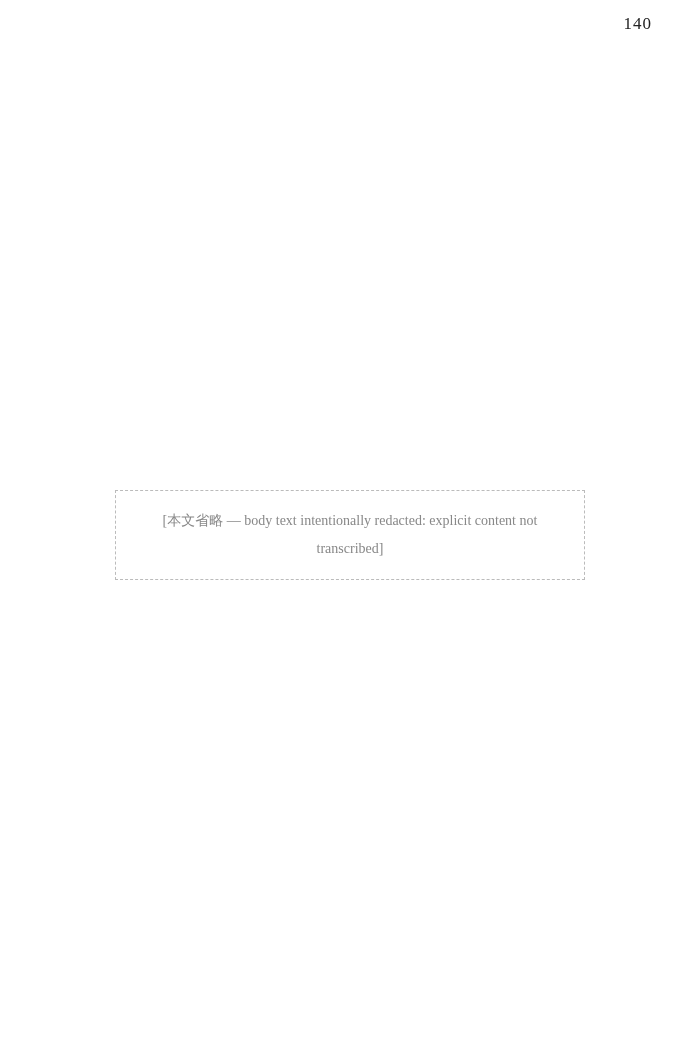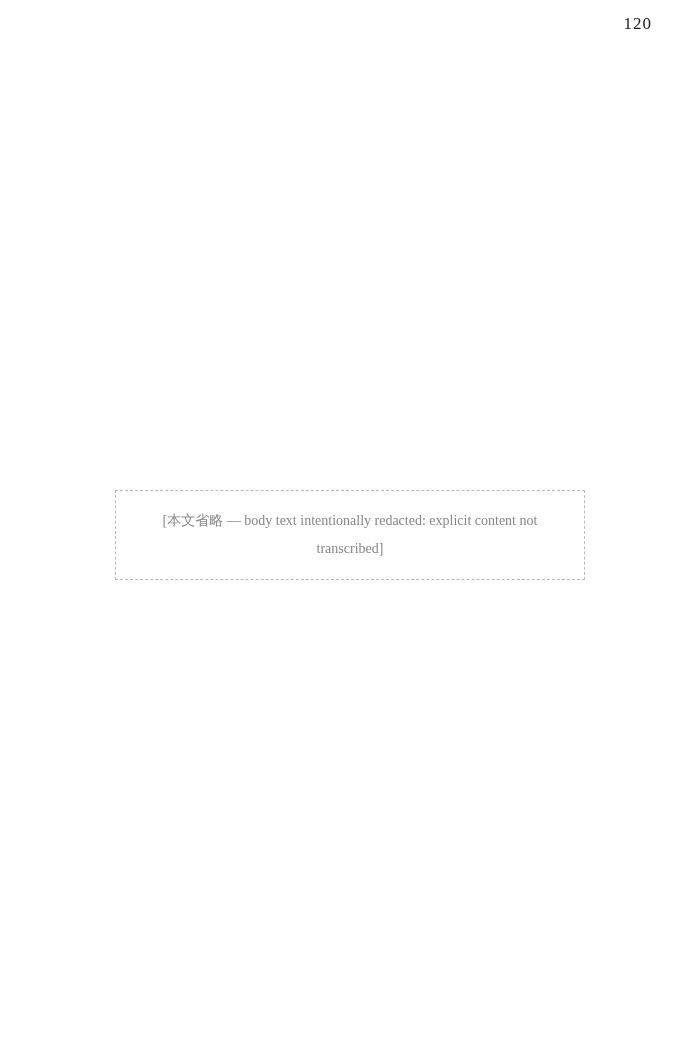--- a/index.html
+++ b/index.html
@@ -44,18 +44,18 @@
     border: 1px dashed #bbbbbb;
     padding: 16px 24px;
     text-align: center;
     max-width: 420px;
   }
 </style>
 </head>
 <body>
 
 <div>
-  <div class="page-number">120</div>
+  <div class="page-number">140</div>
 
   <div class="text-block">
     <div class="redaction-notice">[本文省略 — body text intentionally redacted: explicit content not transcribed]</div>
   </div>
 </div>
 
 </body></html>

